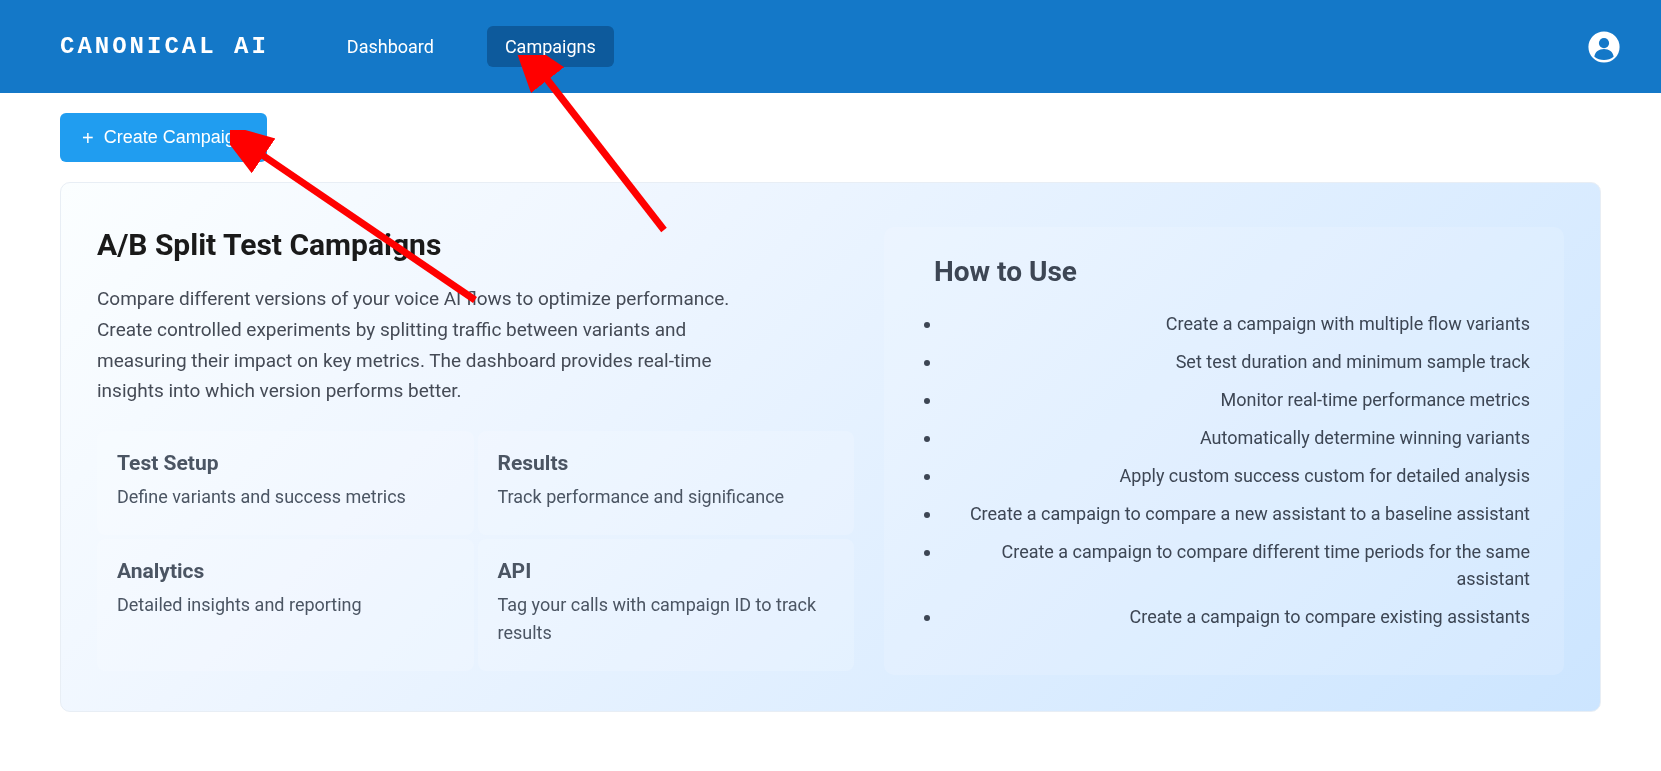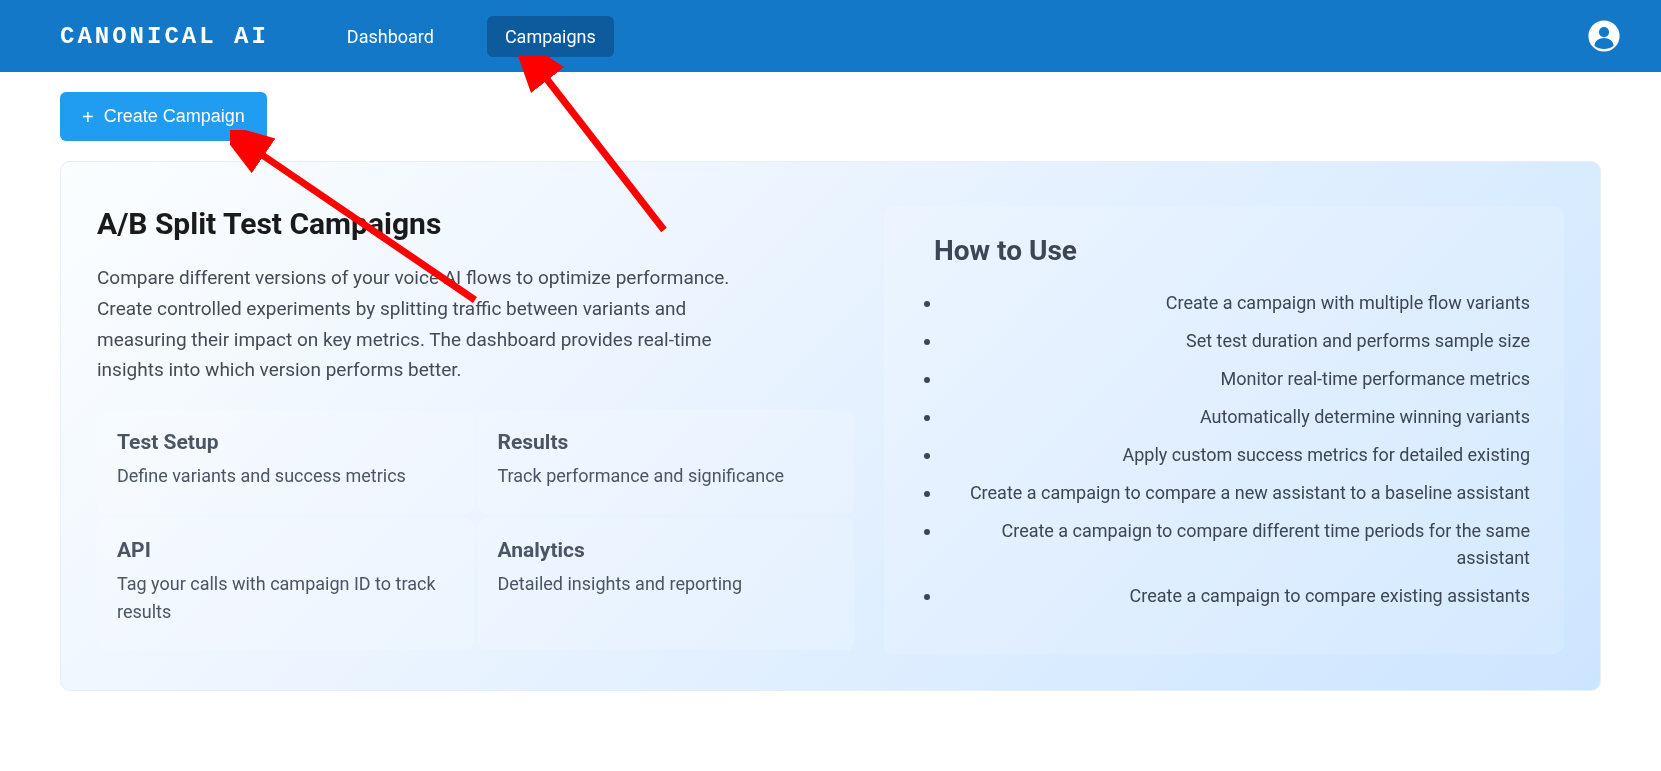--- a/index.html
+++ b/index.html
@@ -6,21 +6,21 @@
   body {
     font-family: -apple-system, BlinkMacSystemFont, "Segoe UI", Roboto, Helvetica, Arial, sans-serif;
     background: #ffffff;
     width: 1661px;
     height: 771px;
     overflow: hidden;
     position: relative;
   }
   .header {
     background: #1478c8;
-    height: 72px;
+    height: 93px;
     display: flex;
     align-items: center;
     padding: 0 40px 0 60px;
     justify-content: space-between;
   }
   .header-left {
     display: flex;
     align-items: center;
     gap: 60px;
   }
@@ -180,37 +180,37 @@
       <div class="tiles">
         <div class="tile">
           <h3>Test Setup</h3>
           <p>Define variants and success metrics</p>
         </div>
         <div class="tile">
           <h3>Results</h3>
           <p>Track performance and significance</p>
         </div>
         <div class="tile">
+          <h3>Analytics</h3>
+          <p>Detailed insights and reporting</p>
+        </div>
+        <div class="tile">
           <h3>API</h3>
           <p>Tag your calls with campaign ID to track results</p>
-        </div>
-        <div class="tile">
-          <h3>Analytics</h3>
-          <p>Detailed insights and reporting</p>
         </div>
       </div>
     </div>
     <div class="right-col">
       <h2 class="howto-title">How to Use</h2>
       <ul class="howto-list">
         <li>Create a campaign with multiple flow variants</li>
-        <li>Set test duration and performs sample size</li>
+        <li>Set test duration and minimum sample track</li>
         <li>Monitor real-time performance metrics</li>
         <li>Automatically determine winning variants</li>
-        <li>Apply custom success metrics for detailed existing</li>
+        <li>Apply custom success custom for detailed analysis</li>
         <li>Create a campaign to compare a new assistant to a baseline assistant</li>
         <li>Create a campaign to compare different time periods for the same assistant</li>
         <li>Create a campaign to compare existing assistants</li>
       </ul>
     </div>
   </div>
 </div>
 
 <svg class="arrow" style="left:234px; top:55px; width:460px; height:260px;">
   <defs>

